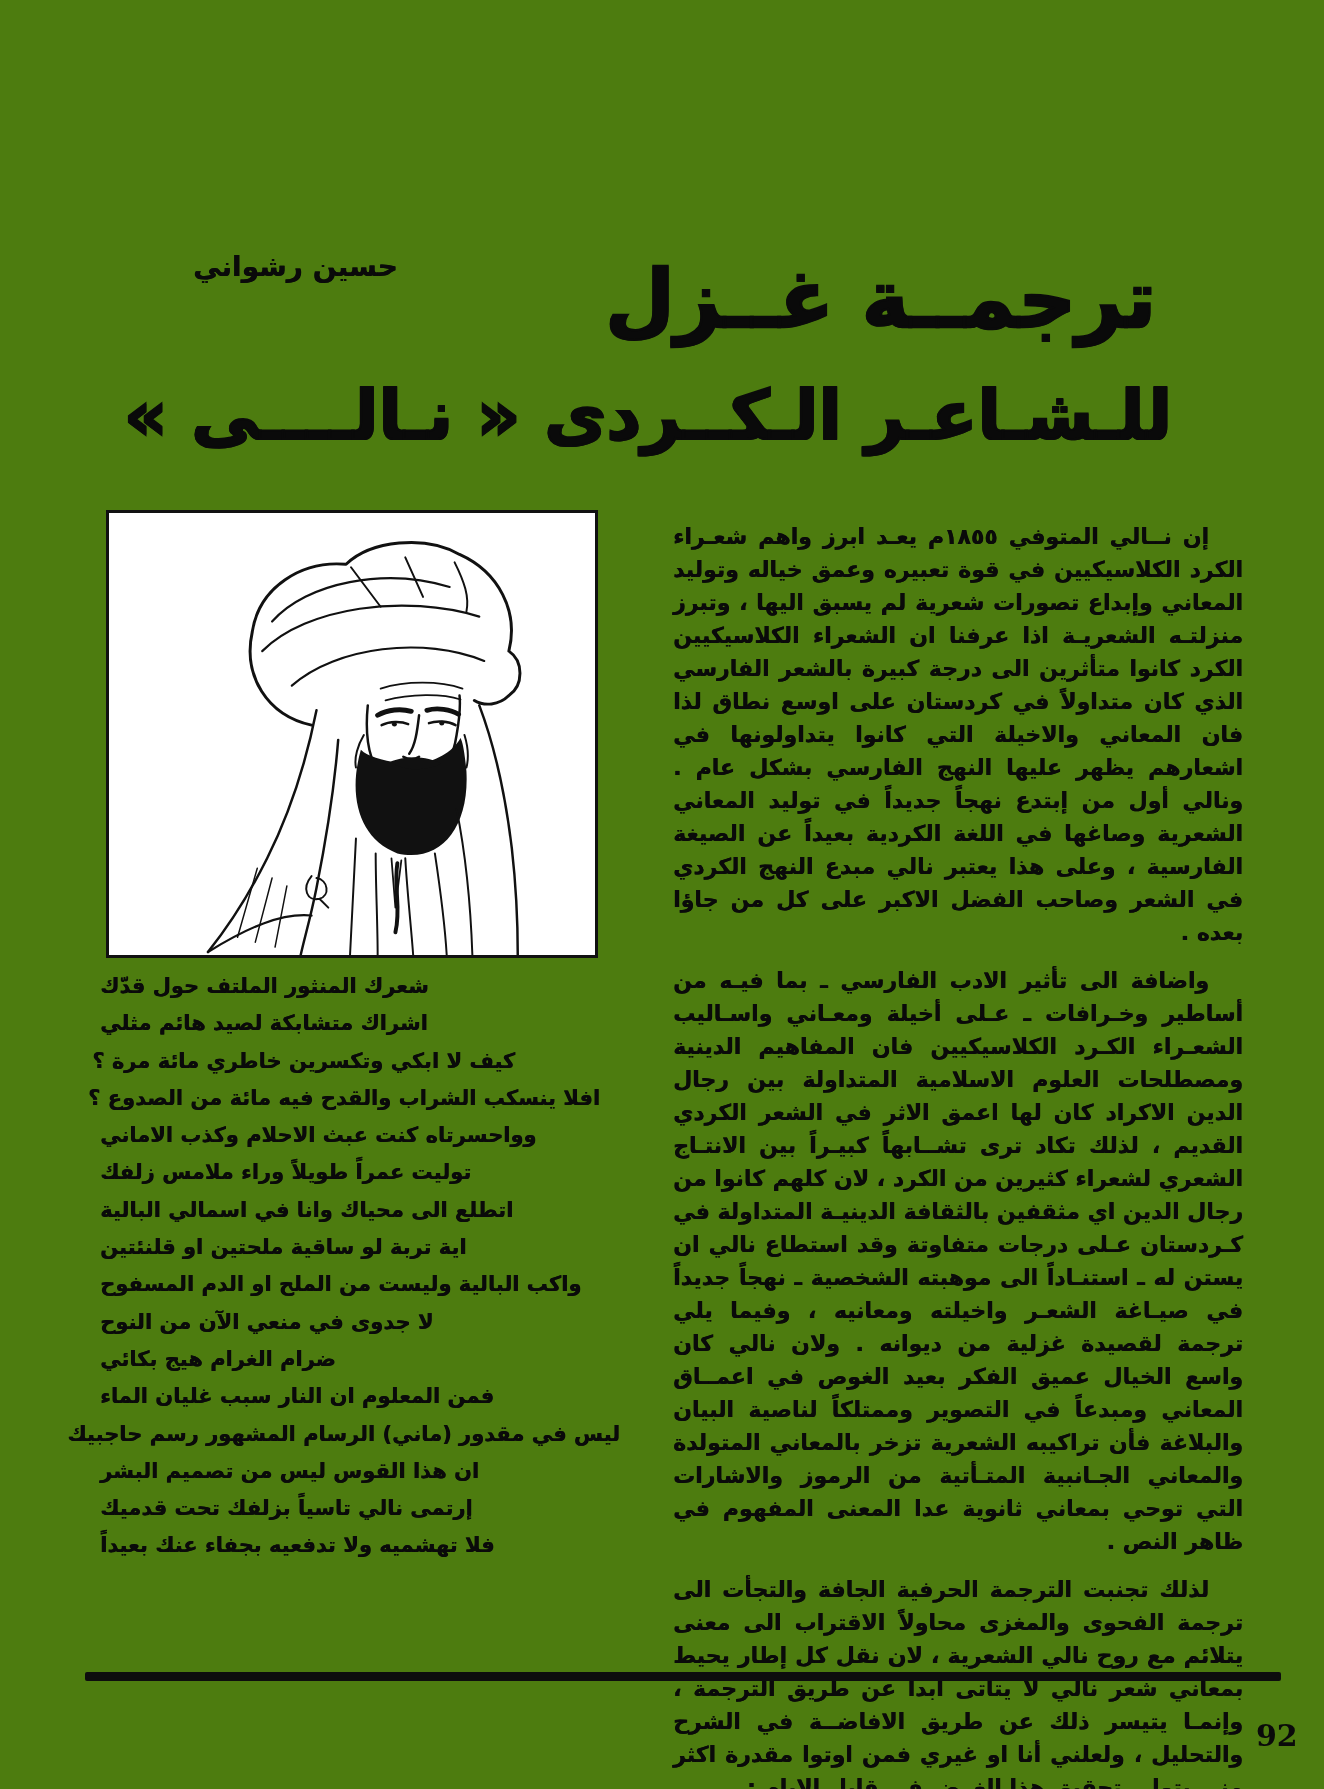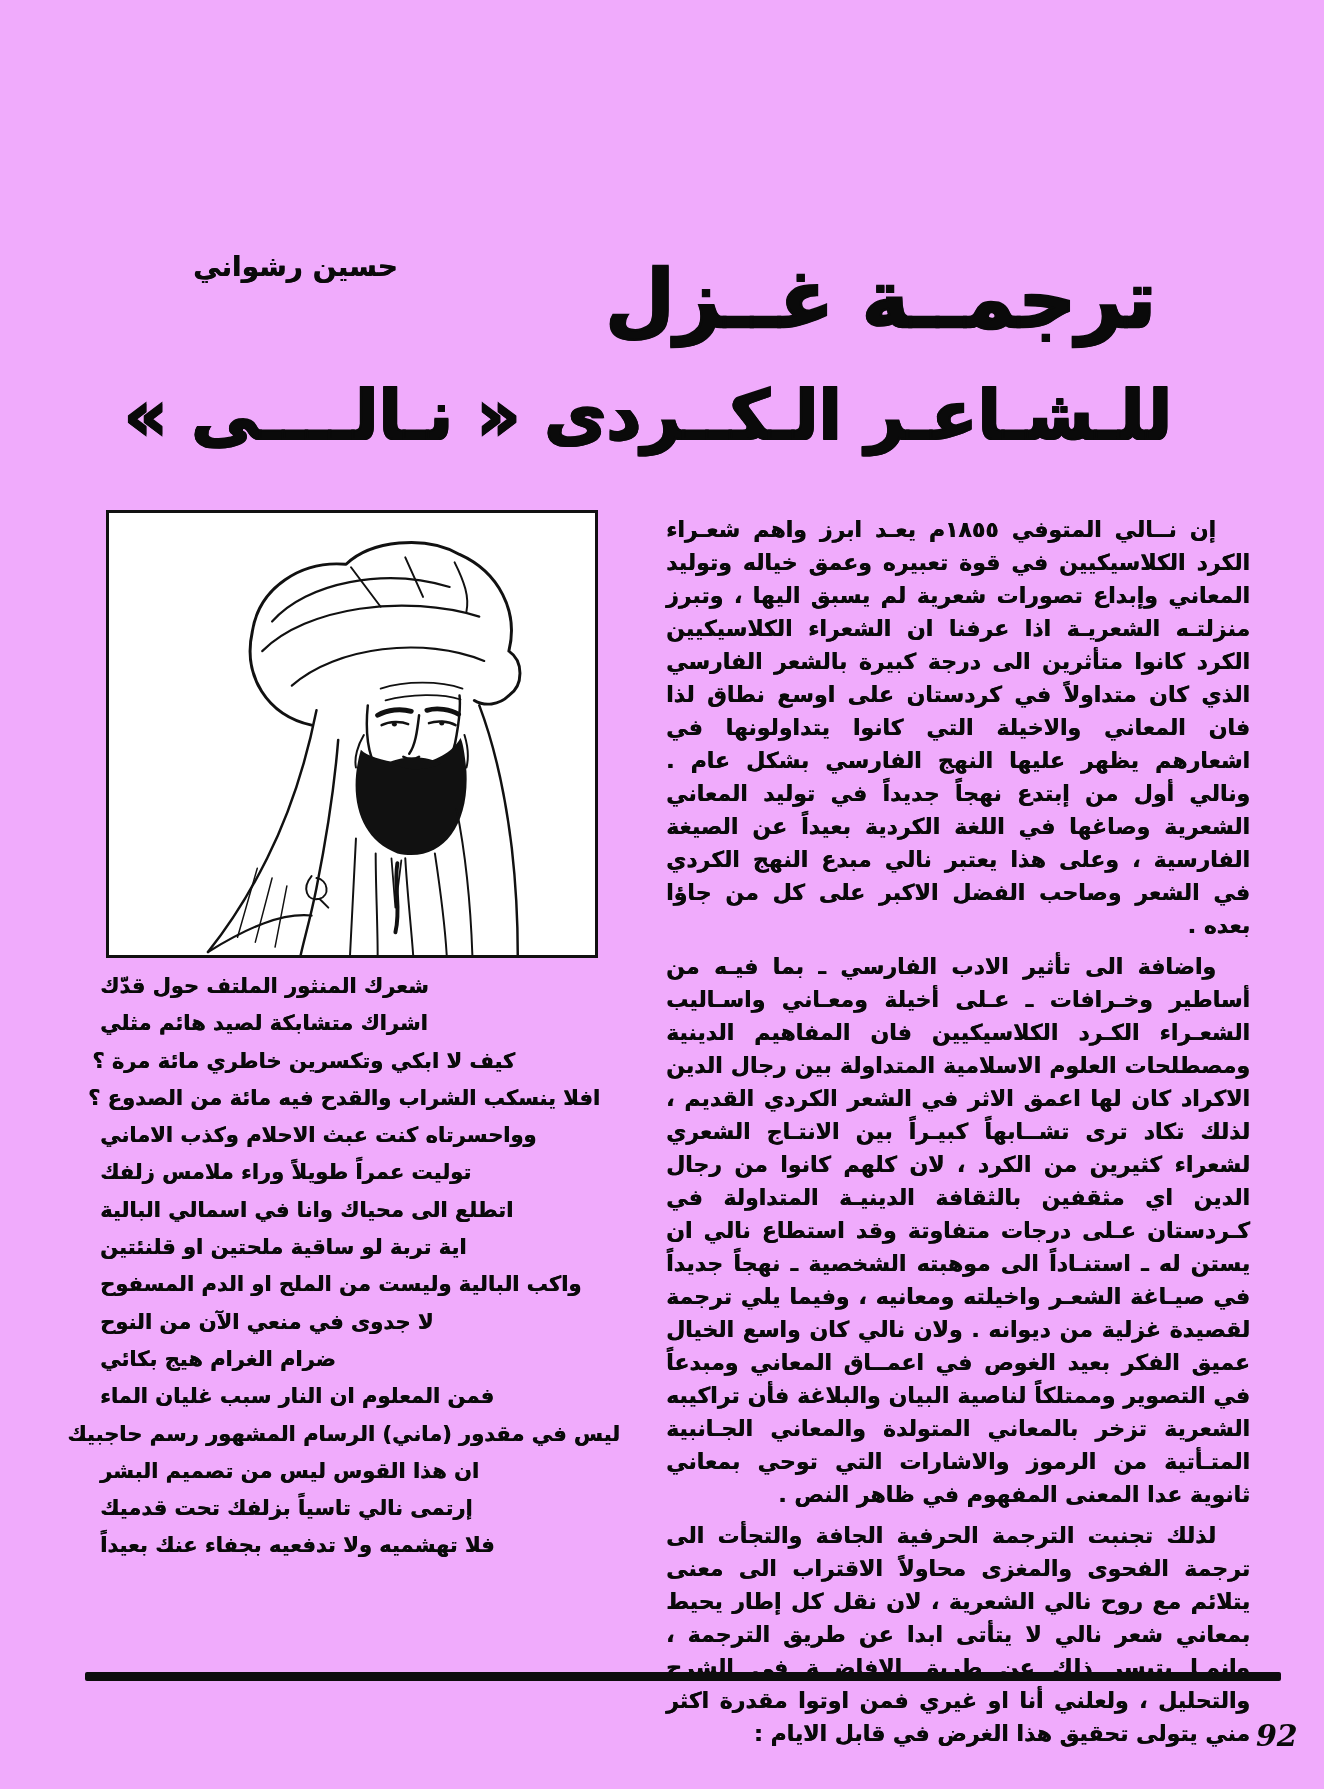--- a/index.html
+++ b/index.html
@@ -1,19 +1,19 @@
 <!DOCTYPE html>
 <html lang="ar"><head>
 <meta charset="utf-8">
 <style>
   html,body{margin:0;padding:0;background:#e8e8e8;}
   .page{
     position:relative;
     width:1324px;height:1789px;
-    background:#f0abfc;
+    background:#4d7c0f;
     color:#0a0a0a;
     font-family:"DejaVu Sans",sans-serif;
     overflow:hidden;
     margin:0 auto;
   }
   .rtl{direction:rtl;unicode-bidi:embed;}
 
   .author{
     position:absolute;left:193px;top:250px;
     font-size:28px;font-weight:700;
@@ -44,41 +44,41 @@
     background:#fff;
   }
   .portrait-frame svg{display:block;width:100%;height:100%;}
 
   .body-col{
     position:absolute;right:66px;top:505px;width:600px;
     font-size:22px;font-weight:700;line-height:33px;
     text-align:justify;
     text-shadow:0.4px 0 0 currentColor;
   }
-  .body-col p{margin:8px;text-indent:34px;}
+  .body-col p{margin:15px;text-indent:34px;}
 
   .poem{
     position:absolute;left:100px;top:968px;width:520px;
     font-size:21px;font-weight:700;line-height:37.3px;
     text-align:left;
     text-shadow:0.45px 0 0 currentColor;
   }
   .poem-line{white-space:nowrap;}
 
   .bottom-rule{
     position:absolute;left:85px;top:1672px;
     width:1196px;height:9px;
     background:#0d0d0d;
     border-radius:2px;
   }
 
   .page-number{
     position:absolute;left:1256px;top:1718px;
     font-family:"DejaVu Serif",serif;
-    font-style:italic;font-weight:700;
+    font-weight:700;
     font-size:30px;
   }
 </style>
 </head>
 <body>
 
 <div class="page">
 
   <div class="author rtl">حسين رشواني</div>
 

